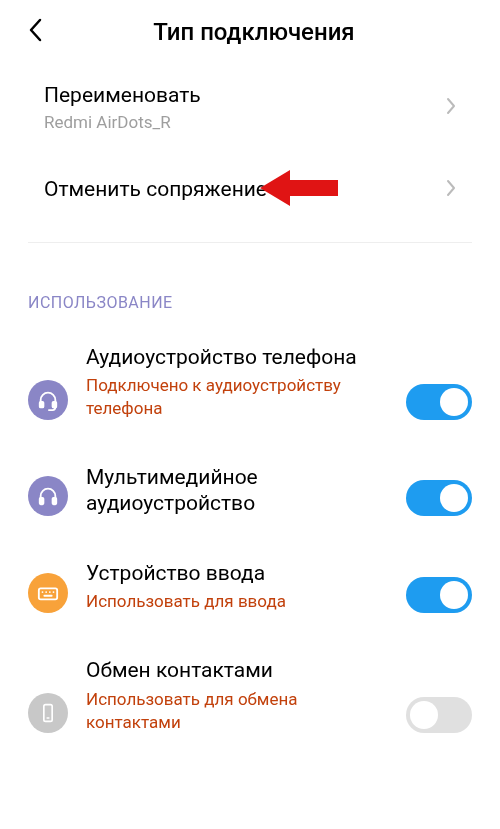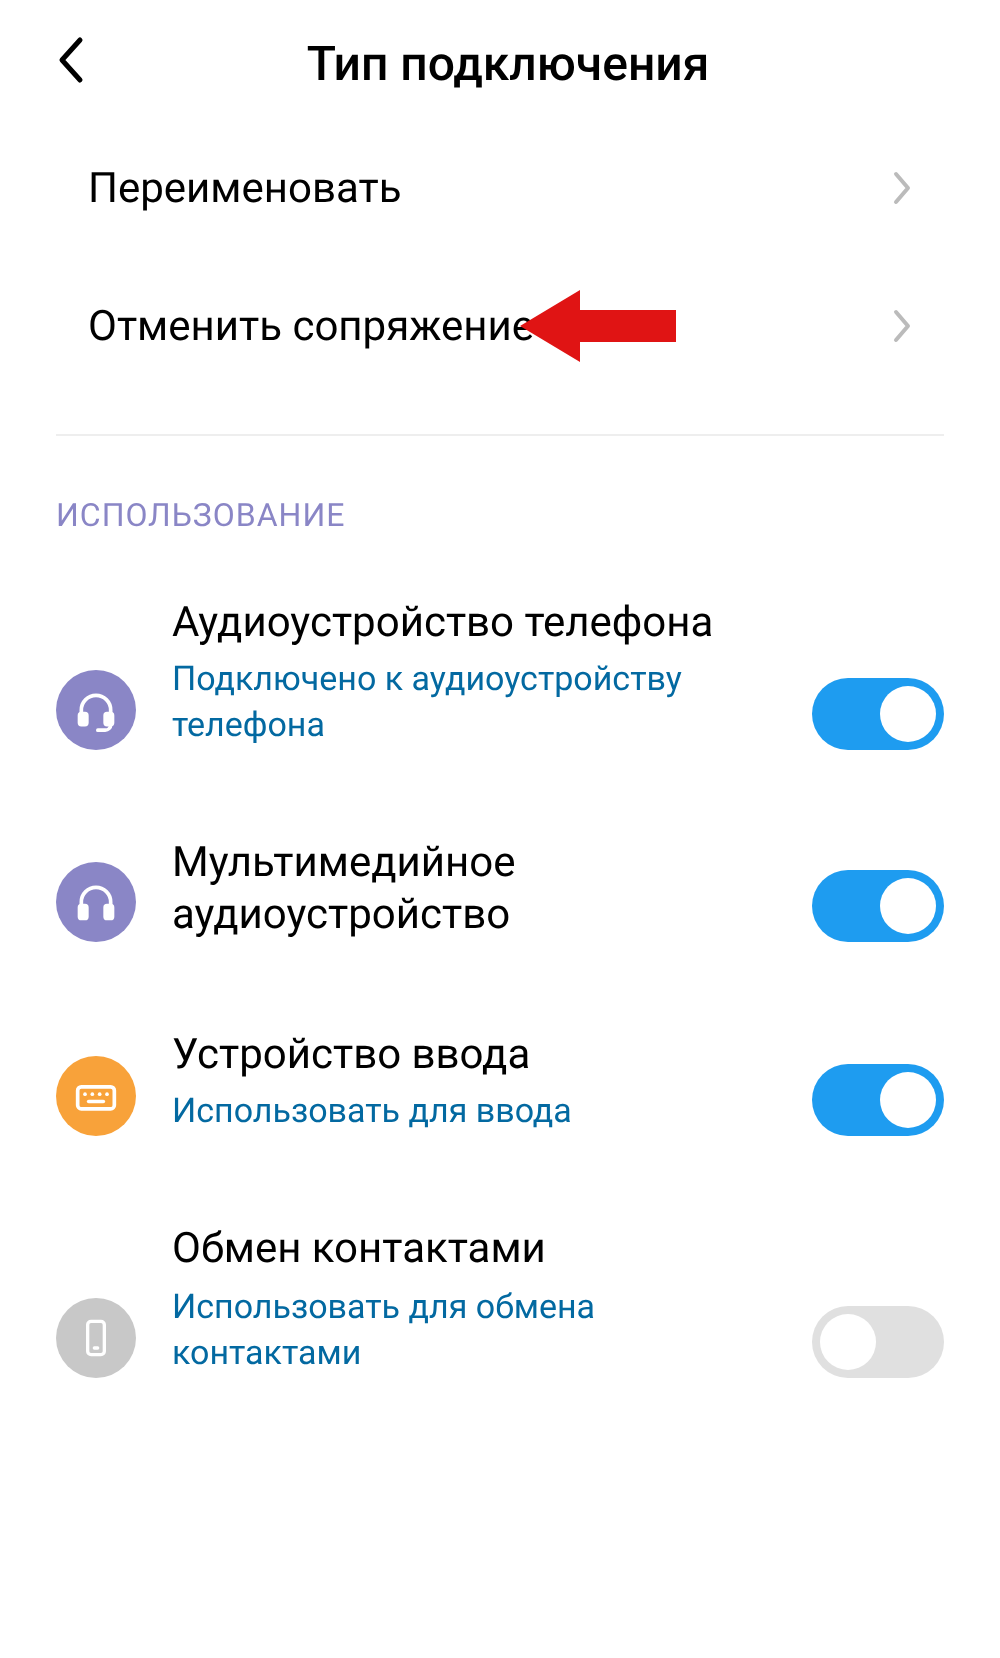--- a/index.html
+++ b/index.html
@@ -55,20 +55,21 @@
   .divider {
     height: 1px;
     background: #eeeeee;
     margin: 14px 28px 0 28px;
   }
   .section-label {
     font-size: 16px;
     letter-spacing: 0.5px;
     color: #8a86c6;
     padding: 30px 28px 10px 28px;
+    margin-top: 20px;
   }
   .usage-row {
     display: flex;
     align-items: flex-end;
     padding: 22px 28px;
     gap: 18px;
   }
   .icon-wrap {
     width: 40px;
     height: 40px;
@@ -82,21 +83,21 @@
   .icon-orange { background: #f8a23a; }
   .icon-gray   { background: #c8c8c8; }
   .usage-main { flex: 1; min-width: 0; }
   .usage-title {
     font-size: 21px;
     color: #000;
     line-height: 1.25;
   }
   .usage-sub {
     font-size: 17px;
-    color: #0369a1;
+    color: #c2410c;
     margin-top: 4px;
     line-height: 1.35;
   }
   .toggle {
     width: 66px;
     height: 36px;
     border-radius: 18px;
     position: relative;
     flex-shrink: 0;
   }
@@ -127,20 +128,21 @@
     <svg width="14" height="24" viewBox="0 0 14 24">
       <polyline points="12,2 3,12 12,22" fill="none" stroke="#000" stroke-width="2.5" stroke-linecap="round" stroke-linejoin="round"></polyline>
     </svg>
   </div>
   <div class="header-title">Тип подключения</div>
 </div>
 
 <div class="row">
   <div class="row-main">
     <div class="row-title">Переименовать</div>
+    <div class="row-sub">Redmi AirDots_R</div>
   </div>
   <div class="chevron">
     <svg width="10" height="18" viewBox="0 0 10 18">
       <polyline points="2,2 8,9 2,16" fill="none" stroke="#bbb" stroke-width="2" stroke-linecap="round" stroke-linejoin="round"></polyline>
     </svg>
   </div>
 </div>
 
 <div class="row" style="padding-top:24px;padding-bottom:24px;">
   <div class="row-main">

